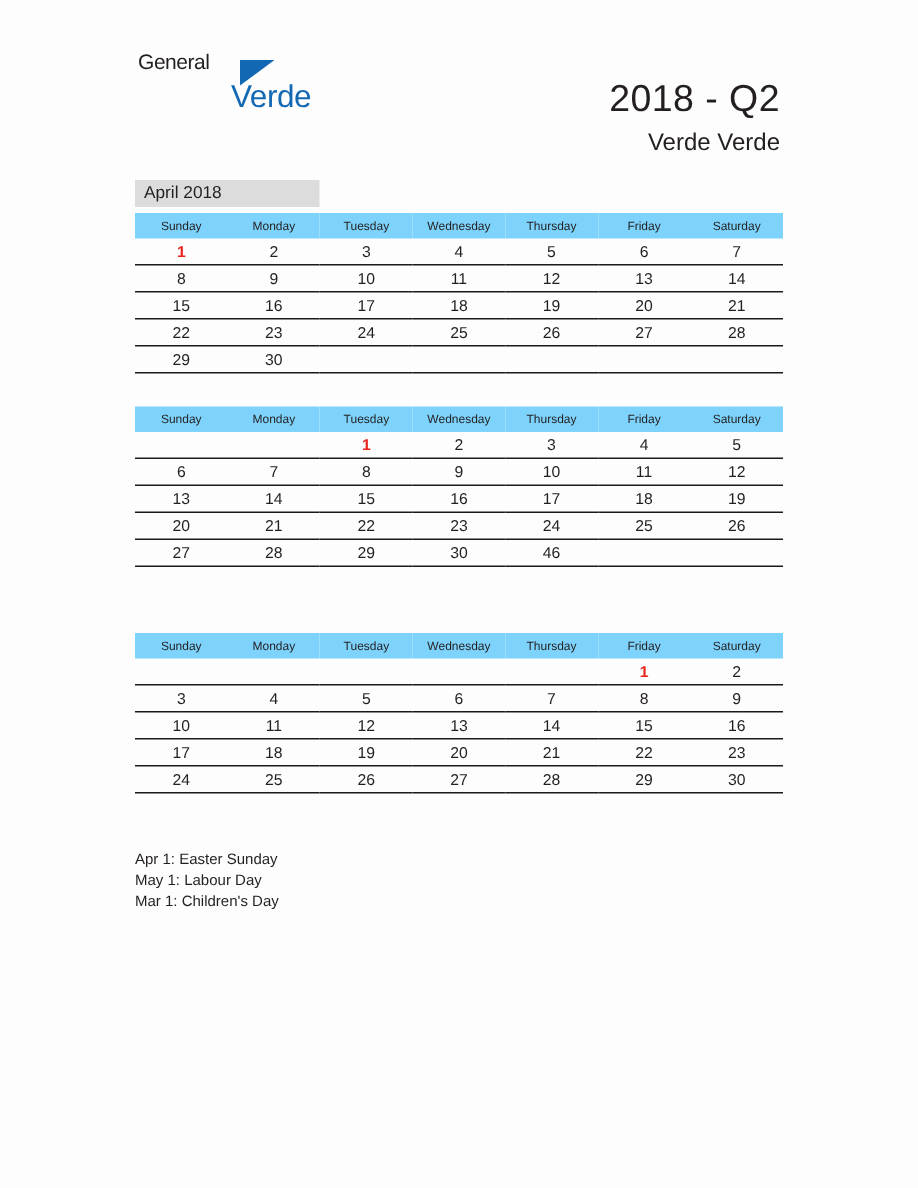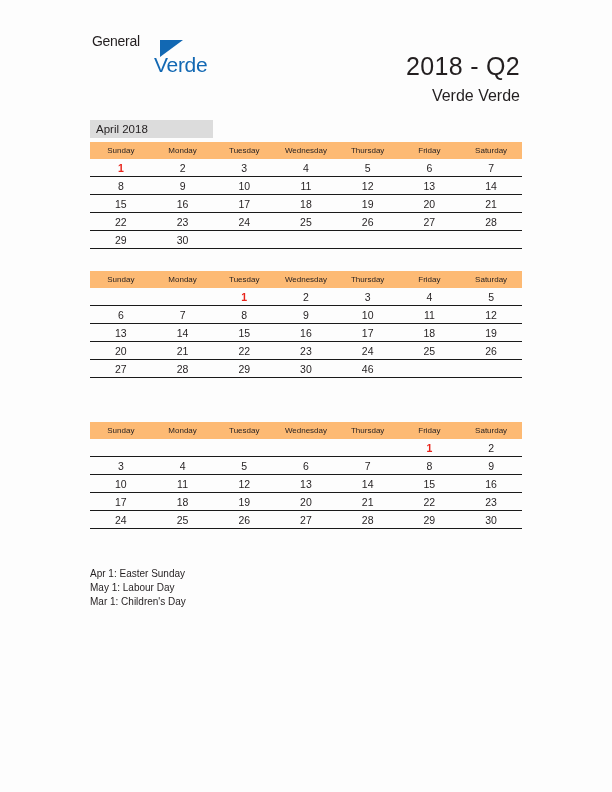--- a/index.html
+++ b/index.html
@@ -100,21 +100,21 @@
     color: #231f20;
     margin-bottom: 4px;
   }
 
   table.cal {
     width: 432px;
     border-collapse: collapse;
     table-layout: fixed;
   }
   table.cal th {
-    background: #fdba74;
+    background: #7dd3fc;
     font-size: 8px;
     font-weight: normal;
     color: #231f20;
     height: 17px;
     text-align: center;
     border: none;
     padding: 0;
   }
   table.cal td {
     font-size: 10.5px;

